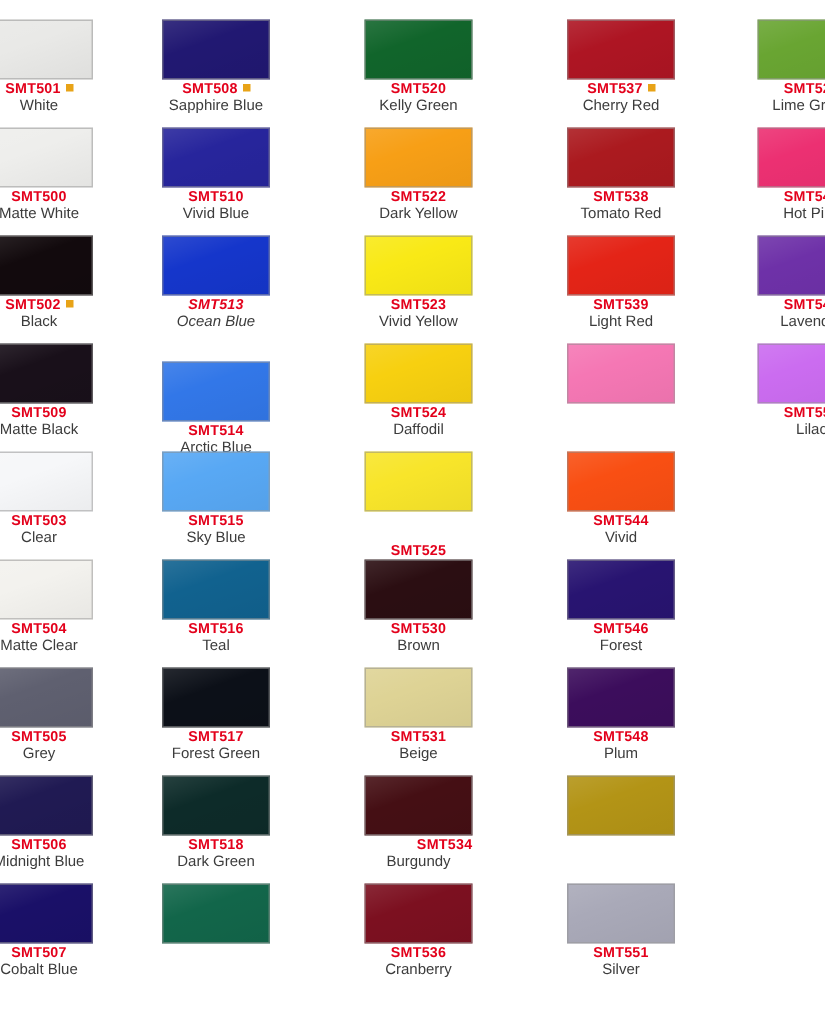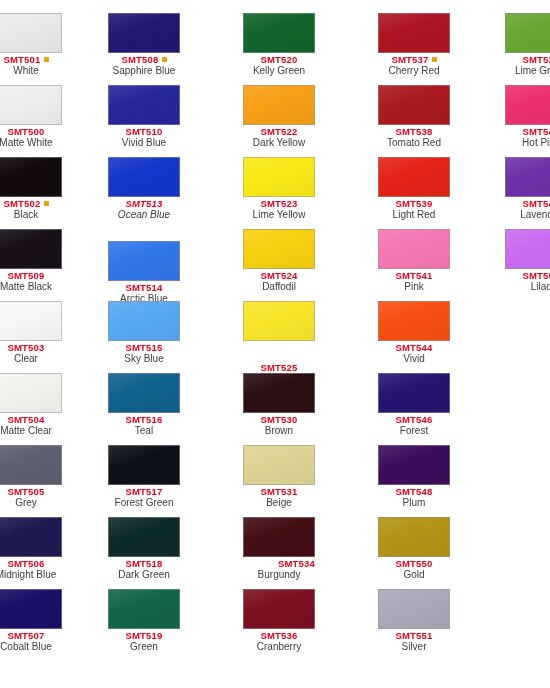--- a/index.html
+++ b/index.html
@@ -196,24 +196,20 @@
       </div>
       <div class="swatch-cell" style="top: 517px;">
         <div class="swatch-chip" style="background: rgb(13, 43, 41);"></div>
         <div class="swatch-meta">
           <div class="swatch-code" style="color: rgb(227, 0, 27);">SMT518</div>
           <div class="swatch-name" style="color: rgb(60, 60, 60);">Dark Green</div>
         </div>
       </div>
       <div class="swatch-cell" style="top: 589px;">
         <div class="swatch-chip" style="background: rgb(18, 102, 74);"></div>
-        <div class="swatch-meta">
-          <div class="swatch-code" style="color: rgb(227, 0, 27);">SMT519</div>
-          <div class="swatch-name" style="color: rgb(60, 60, 60);">Green</div>
-        </div>
       </div>
     </div>
     <div class="swatch-col" style="left: 243px;">
       <div class="swatch-cell" style="top: 13px;">
         <div class="swatch-chip" style="background: rgb(17, 101, 43);"></div>
         <div class="swatch-meta">
           <div class="swatch-code" style="color: rgb(227, 0, 27);">SMT520</div>
           <div class="swatch-name" style="color: rgb(60, 60, 60);">Kelly Green</div>
         </div>
       </div>
@@ -221,21 +217,21 @@
         <div class="swatch-chip" style="background: rgb(247, 159, 22);"></div>
         <div class="swatch-meta">
           <div class="swatch-code" style="color: rgb(227, 0, 27);">SMT522</div>
           <div class="swatch-name" style="color: rgb(60, 60, 60);">Dark Yellow</div>
         </div>
       </div>
       <div class="swatch-cell" style="top: 157px;">
         <div class="swatch-chip" style="background: rgb(249, 233, 22);"></div>
         <div class="swatch-meta">
           <div class="swatch-code" style="color: rgb(227, 0, 27);">SMT523</div>
-          <div class="swatch-name" style="color: rgb(60, 60, 60);">Lime Yellow</div>
+          <div class="swatch-name" style="color: rgb(60, 60, 60);">Vivid Yellow</div>
         </div>
       </div>
       <div class="swatch-cell" style="top: 229px;">
         <div class="swatch-chip" style="background: rgb(247, 208, 16);"></div>
         <div class="swatch-meta">
           <div class="swatch-code" style="color: rgb(227, 0, 27);">SMT524</div>
           <div class="swatch-name" style="color: rgb(60, 60, 60);">Daffodil</div>
         </div>
       </div>
       <div class="swatch-cell" style="top: 301px;">
@@ -291,24 +287,20 @@
       </div>
       <div class="swatch-cell" style="top: 157px;">
         <div class="swatch-chip" style="background: rgb(228, 36, 23);"></div>
         <div class="swatch-meta">
           <div class="swatch-code" style="color: rgb(227, 0, 27);">SMT539</div>
           <div class="swatch-name" style="color: rgb(60, 60, 60);">Light Red</div>
         </div>
       </div>
       <div class="swatch-cell" style="top: 229px;">
         <div class="swatch-chip" style="background: rgb(245, 119, 180);"></div>
-        <div class="swatch-meta">
-          <div class="swatch-code" style="color: rgb(227, 0, 27);">SMT541</div>
-          <div class="swatch-name" style="color: rgb(60, 60, 60);">Pink</div>
-        </div>
       </div>
       <div class="swatch-cell" style="top: 301px;">
         <div class="swatch-chip" style="background: rgb(249, 79, 19);"></div>
         <div class="swatch-meta">
           <div class="swatch-code" style="color: rgb(227, 0, 27);">SMT544</div>
           <div class="swatch-name" style="color: rgb(60, 60, 60);">Vivid</div>
         </div>
       </div>
       <div class="swatch-cell" style="top: 373px;">
         <div class="swatch-chip" style="background: rgb(40, 20, 113);"></div>
@@ -319,24 +311,20 @@
       </div>
       <div class="swatch-cell" style="top: 445px;">
         <div class="swatch-chip" style="background: rgb(60, 13, 92);"></div>
         <div class="swatch-meta">
           <div class="swatch-code" style="color: rgb(227, 0, 27);">SMT548</div>
           <div class="swatch-name" style="color: rgb(60, 60, 60);">Plum</div>
         </div>
       </div>
       <div class="swatch-cell" style="top: 517px;">
         <div class="swatch-chip" style="background: rgb(179, 148, 22);"></div>
-        <div class="swatch-meta">
-          <div class="swatch-code" style="color: rgb(227, 0, 27);">SMT550</div>
-          <div class="swatch-name" style="color: rgb(60, 60, 60);">Gold</div>
-        </div>
       </div>
       <div class="swatch-cell" style="top: 589px;">
         <div class="swatch-chip" style="background: rgb(169, 169, 184);"></div>
         <div class="swatch-meta">
           <div class="swatch-code" style="color: rgb(227, 0, 27);">SMT551</div>
           <div class="swatch-name" style="color: rgb(60, 60, 60);">Silver</div>
         </div>
       </div>
     </div>
     <div class="swatch-col" style="left: 505px;">

